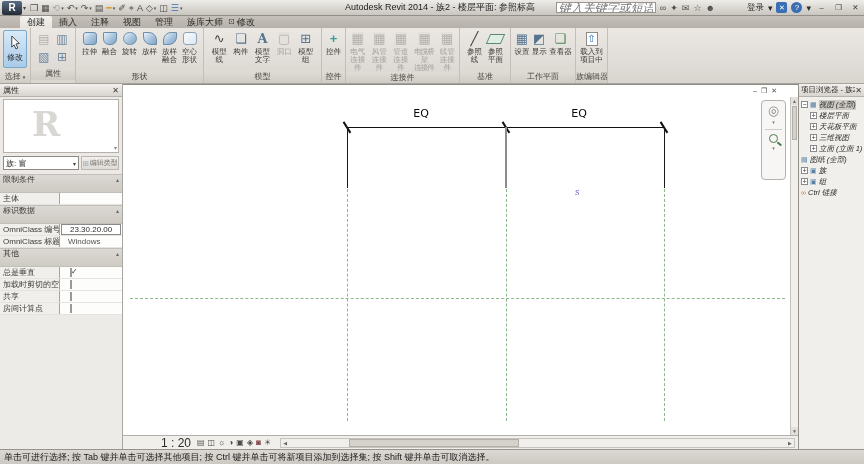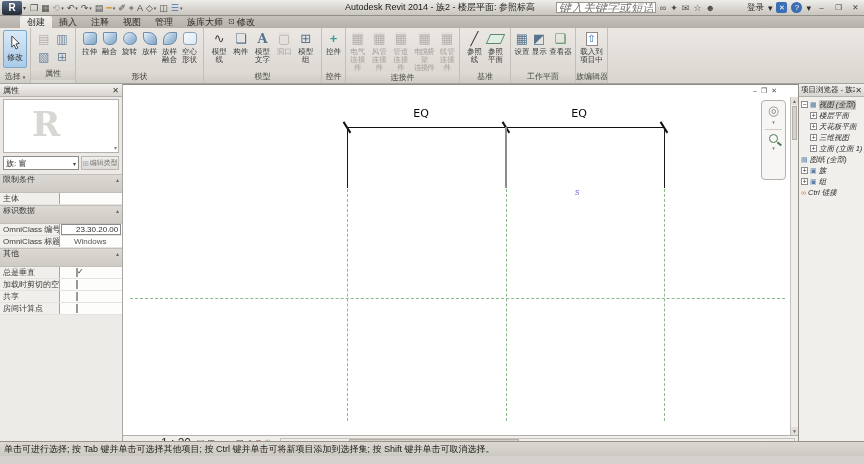--- a/index.html
+++ b/index.html
@@ -69,21 +69,21 @@
   .combo { flex:1; height:14px; background:#fff; border:1px solid #8e8a84; display:flex; align-items:center; padding:0 2px; gap:2px; }
   .combo .clabel { flex:1; color:#2c2b29; }
   .combo .caret { font-size:6px; color:#444; }
   .edittype { width:38px; height:14px; border:1px solid #b9b6b1; background:linear-gradient(#f2f0ed,#dedbd6); color:#77746f; font-size:7px; display:flex; align-items:center; justify-content:center; gap:1px; }
   .edittype .eico { font-size:8px; color:#9aa8b5; }
   .pgrid { margin-top:2px; }
   .psec { height:19px; background:linear-gradient(#dcd9d4,#cecbc5); border-top:1px solid #c2beb8; border-bottom:1px solid #c2beb8; color:#3a3936; line-height:10px; padding:0 3px; display:flex; }
   .psec .sp { margin-left:auto; font-size:6px; color:#6b6965; }
   .prow { display:flex; height:12px; background:#fdfdfc; border-bottom:1px solid #e5e3df; align-items:center; }
   .plabel { width:60px; padding-left:3px; color:#3c3b38; background:#f1efec; align-self:stretch; line-height:12px; border-right:1px solid #a3a3a3; white-space:nowrap; overflow:hidden; }
-  .pval { flex:1; padding:0 14px; color:#2c2b29; white-space:nowrap; overflow:hidden; }
+  .pval { flex:1; padding:0 8px; color:#2c2b29; white-space:nowrap; overflow:hidden; }
   .pval.boxed { border:1px solid #8a8a8a; background:#fff; height:11px; line-height:10px; margin:0 1px; }
   .pval.dim { color:#56544f; }
   .cbx { width:9px; height:9px; border:1px solid #9a9a99; background:#fff; margin-left:2px; position:relative; }
   .cbx.on::after { content:"✓"; position:absolute; left:0; top:-1px; font-size:8px; color:#333; }
   .pfill { flex:1; background:#edebe8; }
   .pal-foot { height:20px; border-top:1px solid #b5b1ab; display:flex; align-items:center; padding:0 4px; background:#e9e6e2; }
   .helplink { color:#2456a8; }
   .applybtn { margin-left:auto; width:40px; height:14px; border:1px solid #b2afa9; background:linear-gradient(#f4f2ef,#dcd9d4); color:#8d8a85; text-align:center; line-height:13px; }
 
   
@@ -123,21 +123,21 @@
   .br-title { flex:1; font-size:7.5px; white-space:nowrap; overflow:hidden; color:#2c2b29; }
   .tree { padding:2px 0 0 2px;font-style:italic; }
   .titem { display:flex; align-items:center; height:11px; font-size:7.5px; color:#2c2b29; white-space:nowrap; overflow:hidden; gap:2px; }
   .titem.d1 { padding-left:9px; }
   .titem .box { width:7px; height:7px; border:1px solid #8a8a8a; background:#fff; font-size:7px; line-height:5px; text-align:center; color:#333; flex:none; }
   .titem .tico { font-size:7px; color:#5b82a6; flex:none; }
   .titem .tico.link { color:#c87d2a; }
   .titem.sel .lbl { background:#cdc9c3; }
 
   
-  .statusbar { position:absolute; left:0; right:0; bottom:8px; height:15px; background:linear-gradient(#dcd9d4,#ccc8c2); border-top:1px solid #989288; line-height:14px; padding-left:4px; font-size:9px; color:#1d1c1a; white-space:nowrap; overflow:hidden; }
+  .statusbar { position:absolute; left:0; right:0; bottom:0; height:15px; background:linear-gradient(#dcd9d4,#ccc8c2); border-top:1px solid #989288; line-height:14px; padding-left:4px; font-size:9px; color:#1d1c1a; white-space:nowrap; overflow:hidden; }
 </style>
 </head>
 <body>
 
 <div class="titlebar">
   <div class="applogo">R</div>
   <span class="applogo-caret">▾</span>
   <div class="qat">
     <span>❒</span>
     <span>▦</span>

